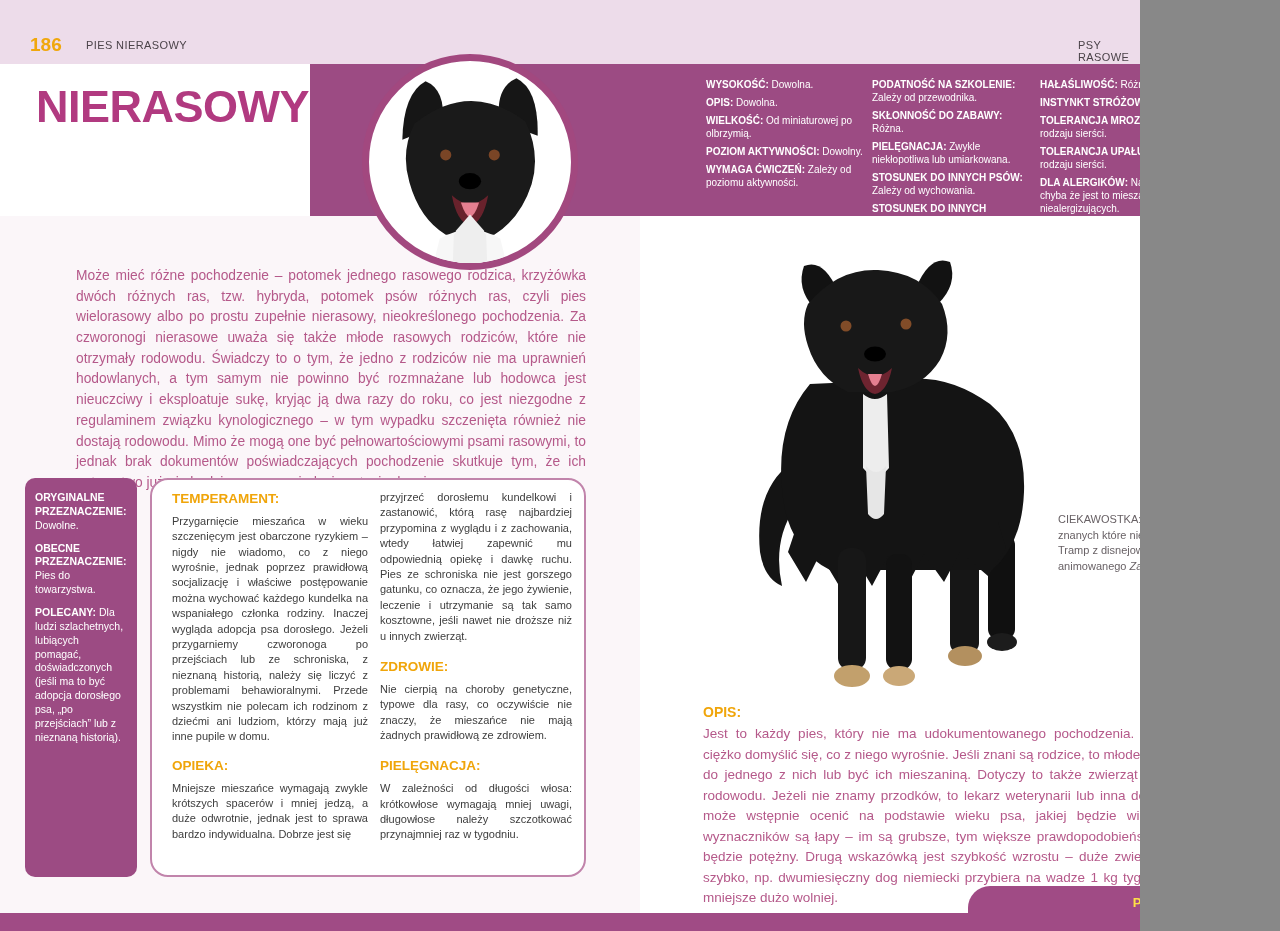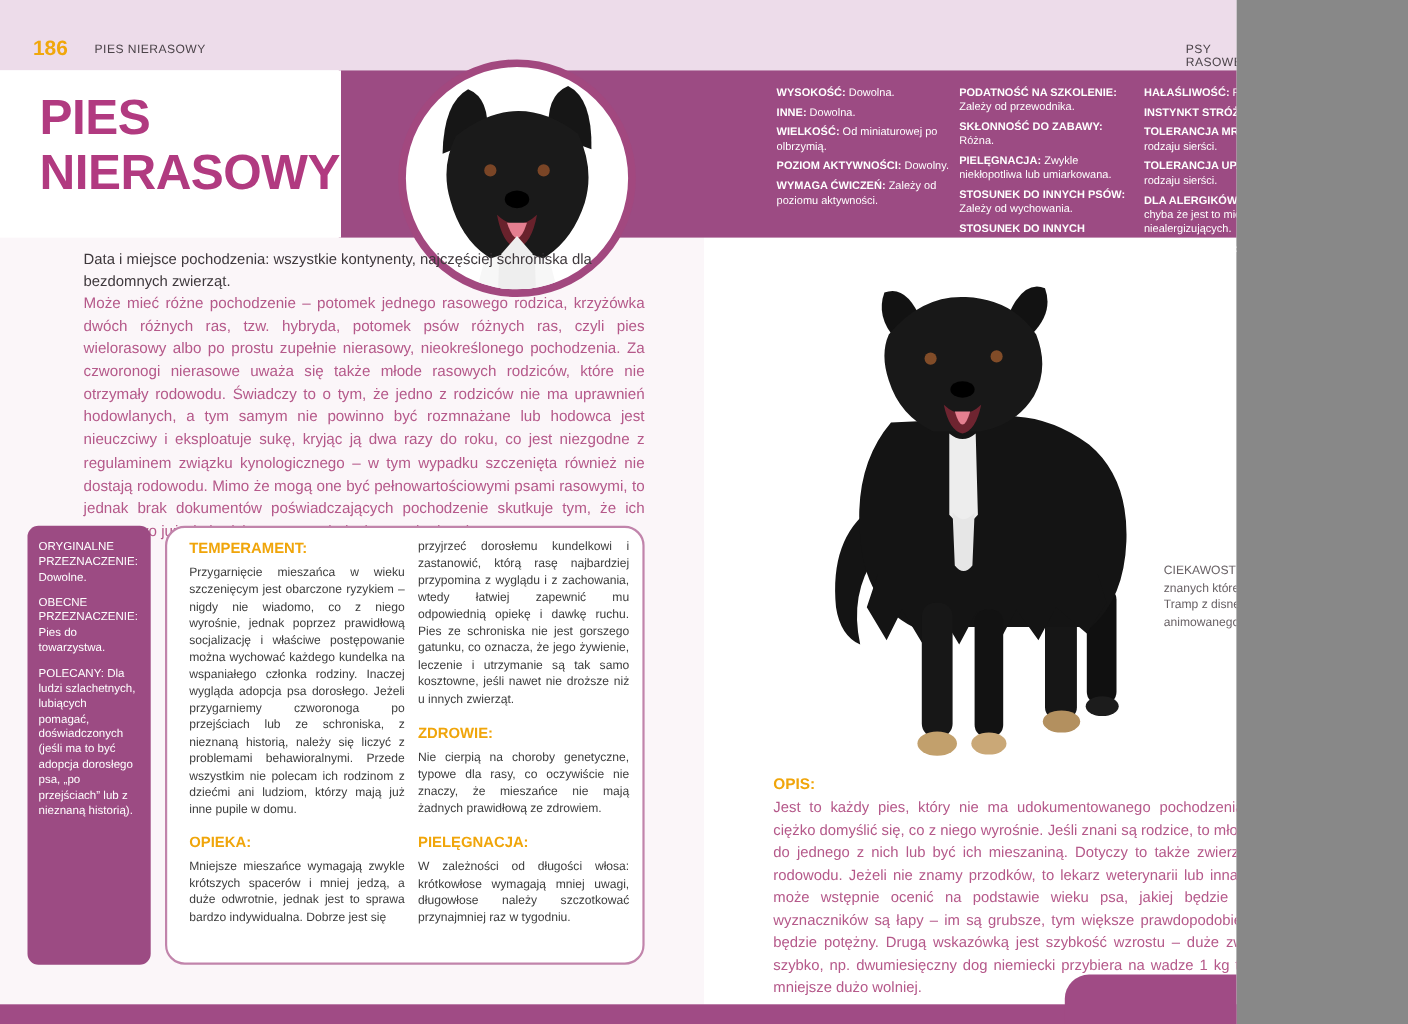--- a/index.html
+++ b/index.html
@@ -1,18 +1,18 @@
 <!DOCTYPE html>
 <html lang="pl"><head>
 <meta charset="utf-8">
 <style>
   html,body{margin:0;padding:0;background:#888;}
   .spread{
     position:relative;width:1124px;height:931px;overflow:hidden;
-    background:#ffffff;font-family:"Liberation Sans","DejaVu Sans",sans-serif;
+    background:#ffffff;font-family:"Liberation Sans","DejaVu Sans",sans-serif;padding-left:16px;
     -webkit-font-smoothing:antialiased;
   }
   .abs{position:absolute;}
   
   .head-strip{left:0;top:0;width:1280px;height:64px;background:#eddcea;}
   .pagenum{font-size:19px;font-weight:700;color:#f0a70c;}
   .running{font-size:11px;font-weight:400;color:#4b4349;letter-spacing:.4px;}
   
   .left-wash{left:0;top:215px;width:640px;height:698px;background:#fbf6f9;}
   
@@ -37,21 +37,21 @@
     letter-spacing:.8px;white-space:nowrap;}
   
   .origin-note{left:76px;top:226px;width:512px;font-size:13.5px;line-height:1.45;color:#3e383c;}
   .lead{left:76px;top:266px;width:510px;font-size:13.8px;line-height:1.5;
     color:#b5598a;text-align:justify;}
   
   .profile-sidebar{left:25px;top:478px;width:112px;height:399px;background:#9c4b83;
     border-radius:10px;box-sizing:border-box;padding:13px 10px;color:#fff;
     font-size:10.5px;line-height:1.32;}
   .profile-sidebar .sb-item{margin-bottom:9px;}
-  .sb-item strong{font-weight:400;}
+  .sb-item strong{font-weight:700;}
   .sb-item strong::after{content:": ";}
   
   .care-box{left:150px;top:478px;width:436px;height:399px;border:2px solid #c184ab;
     border-radius:18px;background:#ffffff;box-sizing:border-box;}
   .care-col{top:490px;width:196px;font-size:11px;line-height:1.4;color:#3d3d3d;text-align:justify;}
   .care-col h3{margin:0 0 5px 0;font-size:13.5px;font-weight:700;color:#f0a50a;text-align:left;}
   .care-col p{margin:0 0 12px 0;}
   
   .ciekawostka{left:1058px;top:512px;width:204px;font-size:11px;line-height:1.42;color:#686165;}
   .opis-head{left:703px;top:704px;font-size:14px;font-weight:700;color:#f0a50a;}
@@ -73,21 +73,20 @@
   <div class="abs head-strip"></div>
   <div class="abs pagenum" style="left:30px;top:34px;">186</div>
   <div class="abs running" style="left:86px;top:39px;">PIES NIERASOWY</div>
   <div class="abs running" style="left:1078px;top:39px;">PSY RASOWE</div>
   <div class="abs pagenum" style="left:1221px;top:34px;">187</div>
 
   <div class="abs left-wash"></div>
   <div class="abs band"></div>
   <div class="abs title-block"></div>
   <div class="abs page-title">
-    <div>PIES</div>
     <div>NIERASOWY</div>
   </div>
 
   <div class="abs photo-ring">
     <svg width="202" height="202" viewBox="0 0 200 200">
       <path d="M33,78 Q34,32 56,20 Q76,28 73,62 Z" fill="#161616"></path>
       <path d="M167,74 Q168,28 146,17 Q125,26 129,60 Z" fill="#161616"></path>
       <path d="M45,62 Q100,18 155,60 Q170,92 161,122 Q150,156 124,172 L76,172 Q50,156 40,120 Q31,90 45,62 Z" fill="#1a1a1a"></path>
       <circle cx="76" cy="93" r="5.5" fill="#7a4526"></circle>
       <circle cx="124" cy="93" r="5.5" fill="#7a4526"></circle>
@@ -95,21 +94,21 @@
       <path d="M82,133 Q100,150 118,133 Q113,160 100,163 Q87,160 82,133 Z" fill="#69222c"></path>
       <path d="M91,140 Q100,168 109,140 Z" fill="#e57f90"></path>
       <path d="M86,168 L100,152 L114,168 L116,200 L84,200 Z" fill="#efefef"></path>
       <path d="M70,176 Q100,158 130,176 L136,200 L64,200 Z" fill="#f7f7f7"></path>
       <path d="M84,172 L100,154 L116,172 L117,200 L83,200 Z" fill="#eeeeee"></path>
     </svg>
   </div>
 
   <div class="abs stat-col" style="left:706px;width:160px;">
     <p class="stat"><strong>WYSOKOŚĆ</strong><span>Dowolna.</span></p>
-    <p class="stat"><strong>INNE</strong><span>Dowolna.</span></p>
+    <p class="stat"><strong>OPIS</strong><span>Dowolna.</span></p>
     <p class="stat"><strong>WIELKOŚĆ</strong><span>Od miniaturowej po olbrzymią.</span></p>
     <p class="stat"><strong>POZIOM AKTYWNOŚCI</strong><span>Dowolny.</span></p>
     <p class="stat"><strong>WYMAGA ĆWICZEŃ</strong><span>Zależy od poziomu aktywności.</span></p>
   </div>
   <div class="abs stat-col" style="left:872px;width:160px;">
     <p class="stat"><strong>PODATNOŚĆ NA SZKOLENIE</strong><span>Zależy od przewodnika.</span></p>
     <p class="stat"><strong>SKŁONNOŚĆ DO ZABAWY</strong><span>Różna.</span></p>
     <p class="stat"><strong>PIELĘGNACJA</strong><span>Zwykle niekłopotliwa lub umiarkowana.</span></p>
     <p class="stat"><strong>STOSUNEK DO INNYCH PSÓW</strong><span>Zależy od wychowania.</span></p>
     <p class="stat"><strong>STOSUNEK DO INNYCH ZWIERZĄT</strong><span>Zależy od pochodzenia.</span></p>
@@ -121,21 +120,20 @@
     <p class="stat"><strong>TOLERANCJA UPAŁU</strong><span>Zależy od rodzaju sierści.</span></p>
     <p class="stat"><strong>DLA ALERGIKÓW</strong><span>Najczęściej nie, chyba że jest to mieszaniec ras niealergizujących.</span></p>
     <p class="stat"><strong>DŁUGOŚĆ ŻYCIA</strong><span>10–20 lat.</span></p>
   </div>
 
   <div class="abs side-tab">
     <div class="tab-border"></div>
     <div class="tab-label">PIES NIERASOWY</div>
   </div>
 
-  <div class="abs origin-note">Data i miejsce pochodzenia: wszystkie kontynenty, najczęściej schroniska dla bezdomnych zwierząt.</div>
   <div class="abs lead">Może mieć różne pochodzenie – potomek jednego rasowego rodzica, krzyżówka dwóch różnych ras, tzw. hybryda, potomek psów różnych ras, czyli pies wielorasowy albo po prostu zupełnie nierasowy, nieokreślonego pochodzenia. Za czworonogi nierasowe uważa się także młode rasowych rodziców, które nie otrzymały rodowodu. Świadczy to o tym, że jedno z rodziców nie ma uprawnień hodowlanych, a tym samym nie powinno być rozmnażane lub hodowca jest nieuczciwy i eksploatuje sukę, kryjąc ją dwa razy do roku, co jest niezgodne z regulaminem związku kynologicznego – w tym wypadku szczenięta również nie dostają rodowodu. Mimo że mogą one być pełnowartościowymi psami rasowymi, to jednak brak dokumentów poświadczających pochodzenie skutkuje tym, że ich potomstwo już nie będzie rasowe, a jedynie w typie danej rasy.</div>
 
   <div class="abs profile-sidebar">
     <div class="sb-item"><strong>ORYGINALNE PRZEZNACZENIE</strong><span>Dowolne.</span></div>
     <div class="sb-item"><strong>OBECNE PRZEZNACZENIE</strong><span>Pies do towarzystwa.</span></div>
     <div class="sb-item"><strong>POLECANY</strong><span>Dla ludzi szlachetnych, lubiących pomagać, doświadczonych (jeśli ma to być adopcja dorosłego psa, „po przejściach” lub z nieznaną historią).</span></div>
   </div>
 
   <div class="abs care-box"></div>
   <div class="abs care-col" style="left:172px;">

